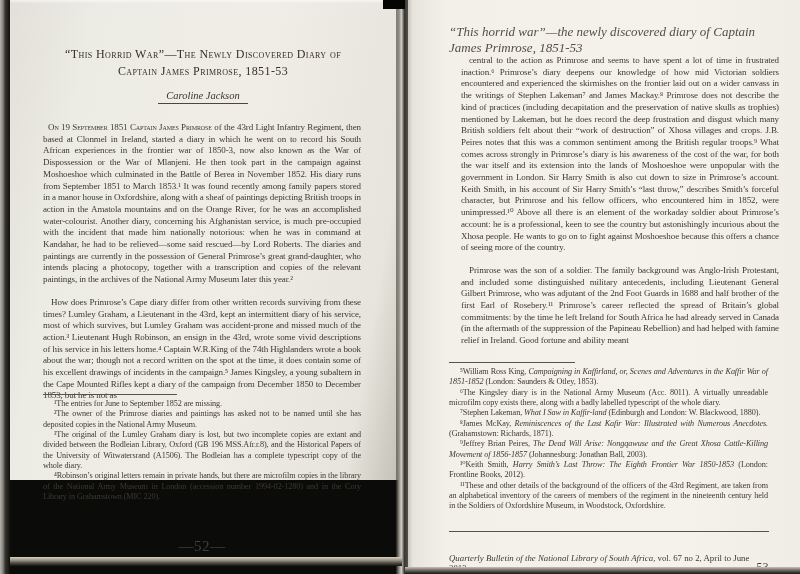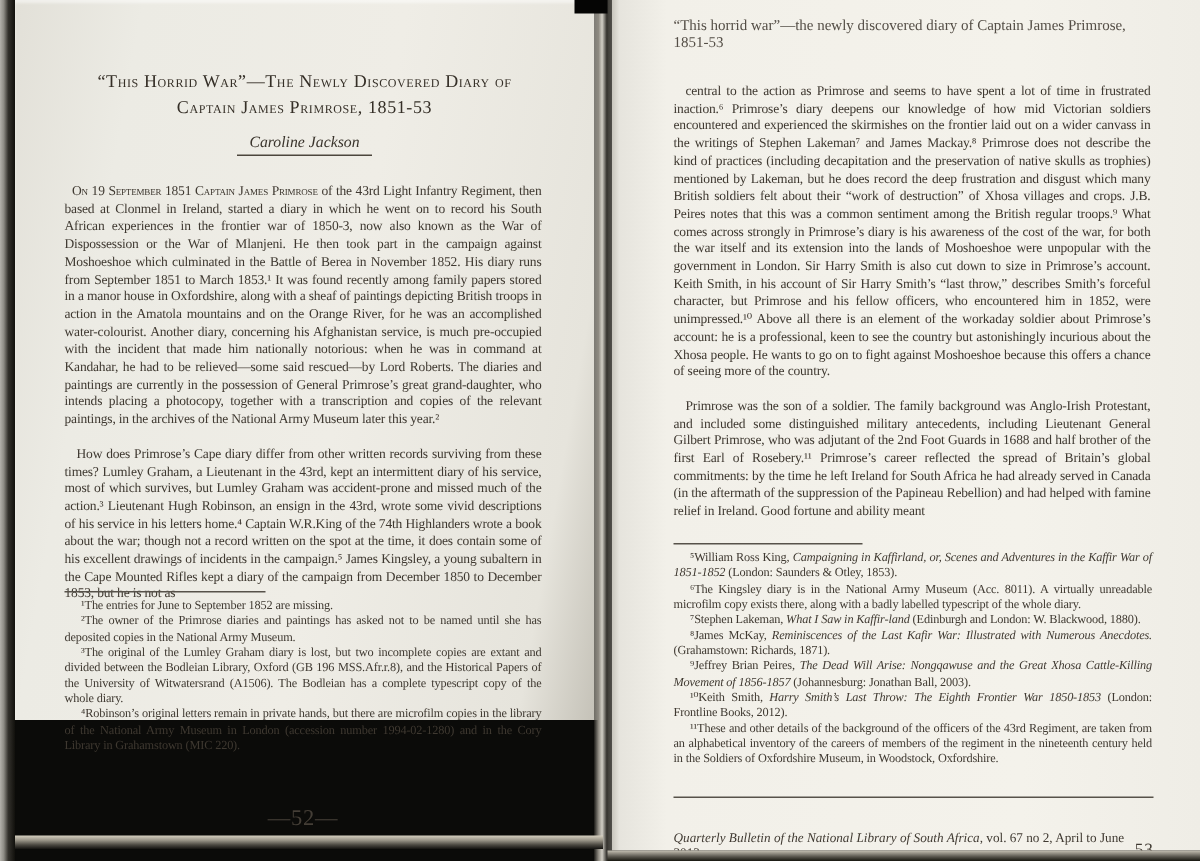--- a/index.html
+++ b/index.html
@@ -38,35 +38,35 @@
   .lp-author{position:absolute;top:90px;left:30px;width:326px;text-align:center;
     font-style:italic;font-size:10.5px;color:#3a342c;}
   .lp-author span{display:inline-block;border-bottom:1px solid #4c463d;padding:0 8px 2px;}
 
   .body-text{font-size:9px;line-height:11.7px;letter-spacing:-.12px;
     text-align:justify;text-justify:inter-word;}
   .body-text p{margin:0;text-indent:8px;}
   .body-text p + p{margin-top:11px;}
   .body-text p.p-first{text-indent:5px;}
   .lp-body{position:absolute;top:122px;left:33px;width:318px;}
-  .rp-body{position:absolute;top:55px;left:44px;width:318px;}
+  .rp-body{position:absolute;top:55px;left:56px;width:318px;}
 
   .fn-rule{border:0;border-top:1px solid #57524a;margin:0 0 4px 0;}
   .fn-rule.left{width:134px;}
   .fn-rule.right{width:126px;}
   .footnotes{font-size:8.2px;line-height:10.35px;letter-spacing:-.1px;
     text-align:justify;text-justify:inter-word;}
   .footnotes p{margin:0;text-indent:11px;}
   .lp-footnotes{position:absolute;top:394px;left:33px;width:318px;}
   .rp-footnotes{position:absolute;top:362px;left:44px;width:319px;}
 
   .lp-pagenum{position:absolute;top:538px;left:33px;width:318px;text-align:center;
     font-size:15px;letter-spacing:.5px;color:#443e36;}
-  .rp-header{position:absolute;top:12px;left:44px;width:320px;
-    font-size:10px;letter-spacing:0;color:#544e46;}
+  .rp-header{position:absolute;top:24px;left:44px;width:320px;
+    font-size:13px;letter-spacing:0;color:#544e46;font-style:italic;}
   .rp-footer{position:absolute;top:531px;left:44px;width:320px;
     border-top:1px solid #57524a;padding-top:21px;
     display:flex;justify-content:space-between;align-items:flex-end;
     font-size:8.8px;color:#403a32;}
   .rp-footer .journal{font-style:italic;}
   .rp-footer .pagenum{font-size:11.5px;letter-spacing:.5px;}
 </style>
 </head>
 <body>
 

